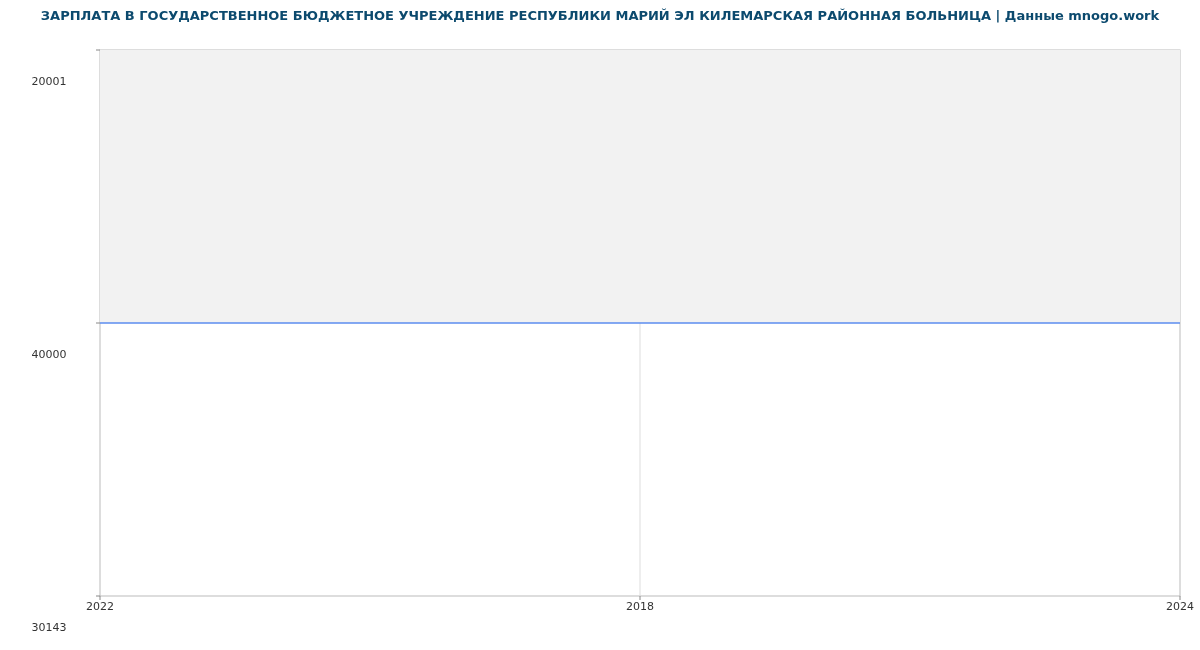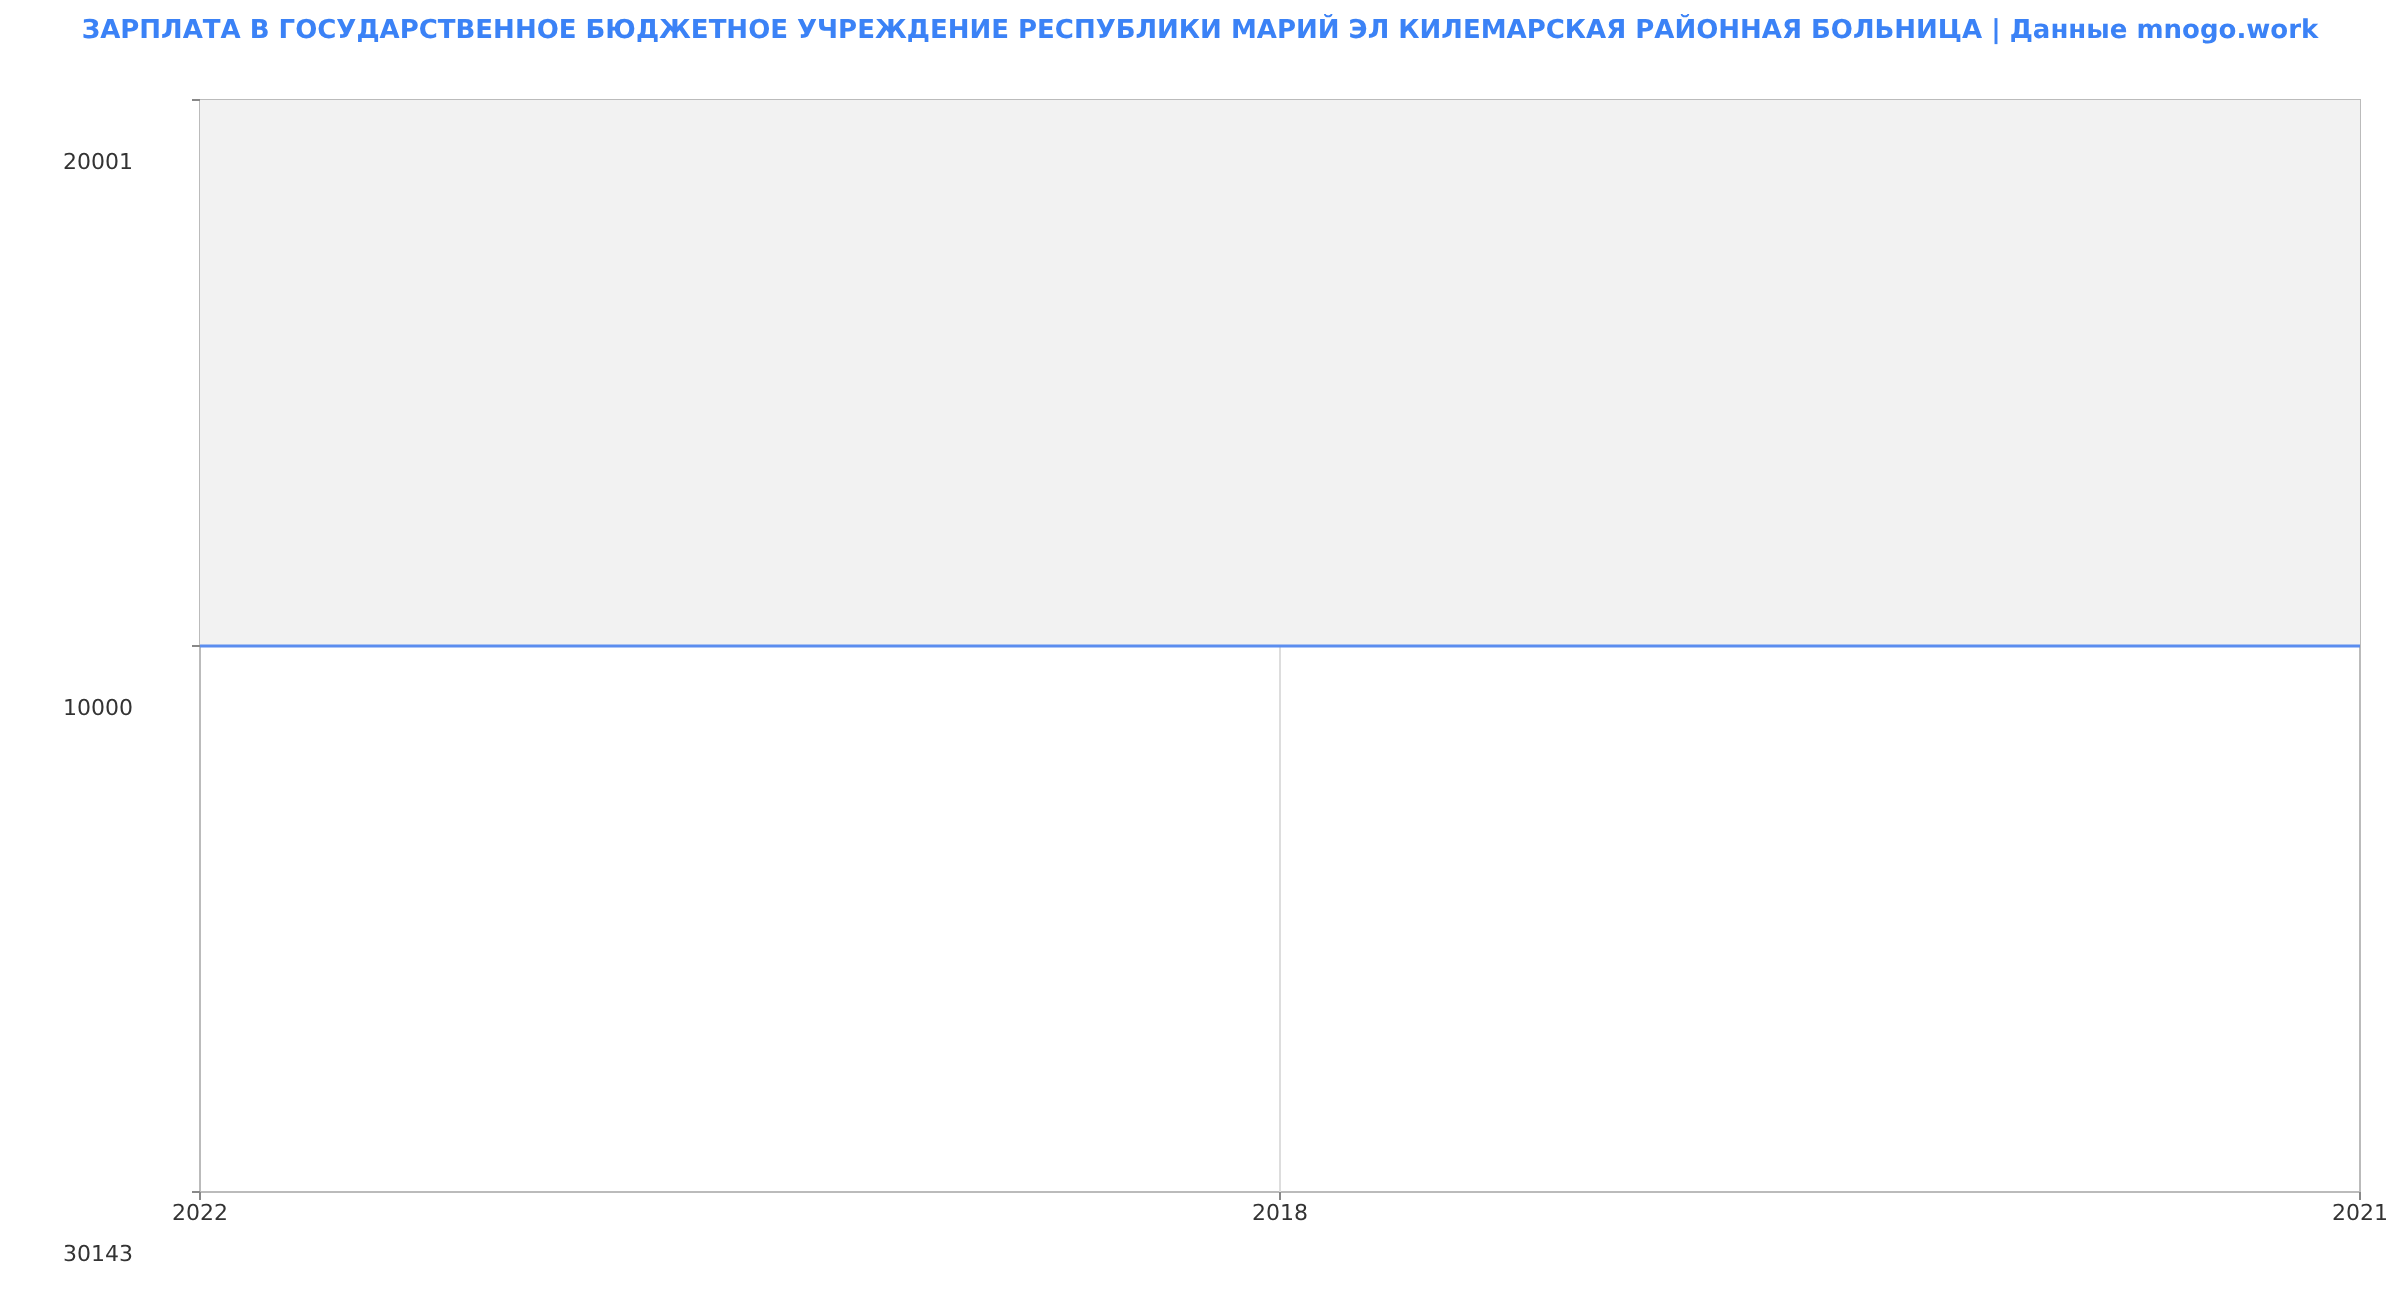--- a/index.html
+++ b/index.html
@@ -19,21 +19,21 @@
     height: 650px;
   }
   .title {
     position: absolute;
     top: 8px;
     left: 0;
     width: 1200px;
     text-align: center;
     font-size: 13px;
     font-weight: 600;
-    color: #3b82f6;
+    color: #0c4a6e;
   }
   .y-tick-label {
     position: absolute;
     right: 1106px; 
     transform: translateY(-50%);
     font-size: 11px;
     color: #333;
     text-align: center;
     width: 90px;
     margin-top: 31px;
@@ -53,26 +53,26 @@
   }
 </style>
 </head>
 <body>
 
 <div class="chart">
 
   <div class="title">ЗАРПЛАТА В ГОСУДАРСТВЕННОЕ БЮДЖЕТНОЕ УЧРЕЖДЕНИЕ РЕСПУБЛИКИ МАРИЙ ЭЛ КИЛЕМАРСКАЯ РАЙОННАЯ БОЛЬНИЦА | Данные mnogo.work</div>
 
   <div class="y-tick-label" style="top:596px">30143</div>
-  <div class="y-tick-label" style="top:323px">10000</div>
+  <div class="y-tick-label" style="top:323px">40000</div>
   <div class="y-tick-label" style="top:50px">20001</div>
 
   <div class="x-tick-label" style="left:100px">2022</div>
   <div class="x-tick-label" style="left:640px">2018</div>
-  <div class="x-tick-label" style="left:1180px">2021</div>
+  <div class="x-tick-label" style="left:1180px">2024</div>
 
   <svg width="1200" height="650">
 
     <rect x="100" y="50" width="1080" height="546" fill="none" stroke="#bbb" stroke-width="1"></rect>
 
     <line x1="640" y1="50" x2="640" y2="596" stroke="#ddd" stroke-width="1"></line>
 
     <polygon points="100,50 1180,50 1180,323 100,323" stroke="none" fill="#f2f2f2"></polygon>
 
     <line x1="100" y1="323" x2="1180" y2="323" stroke-width="1.5" stroke="#5b8def"></line>

